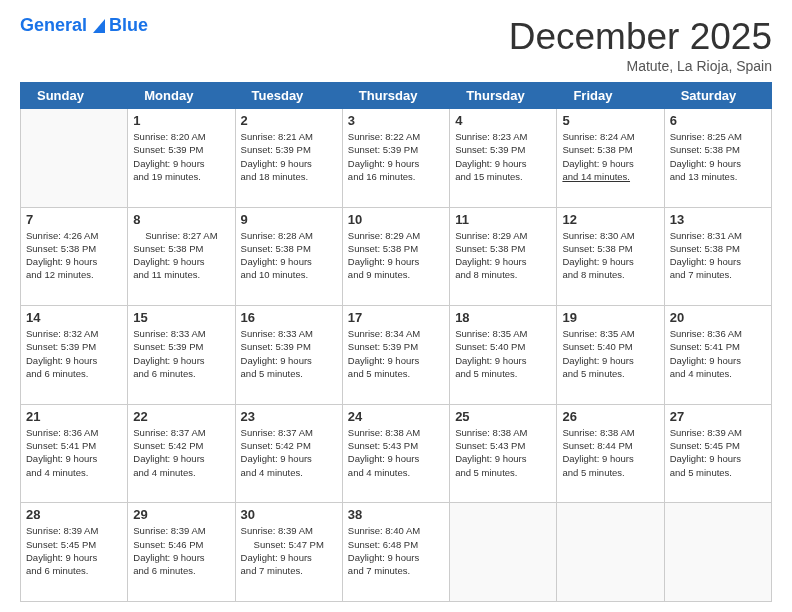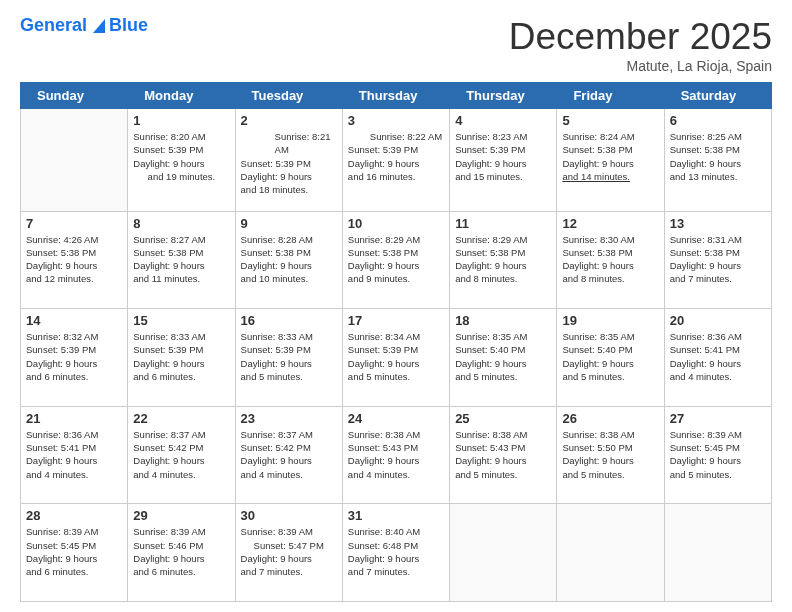--- a/index.html
+++ b/index.html
@@ -127,36 +127,36 @@
     </thead>
     <tbody id="calendar-body">
     <tr>
           <td class="empty-cell"></td>
           <td>
             <span class="day-number">1</span>
             <div class="day-info">
               <span style="display: block;">Sunrise: 8:20 AM</span>
               <span style="display: block;">Sunset: 5:39 PM</span>
               <span style="display: block;">Daylight: 9 hours</span>
-              <span style="display: block; text-align: center;">and 19 minutes.</span>
+              <span style="display: block;">and 19 minutes.</span>
             </div>
           </td>
           <td>
             <span class="day-number">2</span>
             <div class="day-info">
-              <span style="display: block; margin-left: 34px;">Sunrise: 8:21 AM</span>
+              <span style="display: block;">Sunrise: 8:21 AM</span>
               <span style="display: block;">Sunset: 5:39 PM</span>
               <span style="display: block;">Daylight: 9 hours</span>
               <span style="display: block;">and 18 minutes.</span>
             </div>
           </td>
           <td>
             <span class="day-number">3</span>
             <div class="day-info">
-              <span style="display: block; margin-left: 22px;">Sunrise: 8:22 AM</span>
+              <span style="display: block;">Sunrise: 8:22 AM</span>
               <span style="display: block;">Sunset: 5:39 PM</span>
               <span style="display: block;">Daylight: 9 hours</span>
               <span style="display: block;">and 16 minutes.</span>
             </div>
           </td>
           <td>
             <span class="day-number">4</span>
             <div class="day-info">
               <span style="display: block;">Sunrise: 8:23 AM</span>
               <span style="display: block;">Sunset: 5:39 PM</span>
@@ -189,21 +189,21 @@
             <div class="day-info">
               <span style="display: block;">Sunrise: 4:26 AM</span>
               <span style="display: block;">Sunset: 5:38 PM</span>
               <span style="display: block;">Daylight: 9 hours</span>
               <span style="display: block;">and 12 minutes.</span>
             </div>
           </td>
           <td>
             <span class="day-number">8</span>
             <div class="day-info">
-              <span style="display: block;">Sunrise: 8:27 AM</span>
+              <span style="display: block; text-align: center;">Sunrise: 8:27 AM</span>
               <span style="display: block;">Sunset: 5:38 PM</span>
               <span style="display: block;">Daylight: 9 hours</span>
               <span style="display: block;">and 11 minutes.</span>
             </div>
           </td>
           <td>
             <span class="day-number">9</span>
             <div class="day-info">
               <span style="display: block;">Sunrise: 8:28 AM</span>
               <span style="display: block;">Sunset: 5:38 PM</span>
@@ -356,21 +356,21 @@
               <span style="display: block;">Sunrise: 8:38 AM</span>
               <span style="display: block;">Sunset: 5:43 PM</span>
               <span style="display: block;">Daylight: 9 hours</span>
               <span style="display: block;">and 5 minutes.</span>
             </div>
           </td>
           <td>
             <span class="day-number">26</span>
             <div class="day-info">
               <span style="display: block;">Sunrise: 8:38 AM</span>
-              <span style="display: block;">Sunset: 5:50 PM</span>
+              <span style="display: block;">Sunset: 8:44 PM</span>
               <span style="display: block;">Daylight: 9 hours</span>
               <span style="display: block;">and 5 minutes.</span>
             </div>
           </td>
           <td>
             <span class="day-number">27</span>
             <div class="day-info">
               <span style="display: block;">Sunrise: 8:39 AM</span>
               <span style="display: block;">Sunset: 5:45 PM</span>
               <span style="display: block;">Daylight: 9 hours</span>
@@ -400,21 +400,21 @@
           <td>
             <span class="day-number">30</span>
             <div class="day-info">
               <span style="display: block;">Sunrise: 8:39 AM</span>
               <span style="display: block; text-align: center;">Sunset: 5:47 PM</span>
               <span style="display: block;">Daylight: 9 hours</span>
               <span style="display: block;">and 7 minutes.</span>
             </div>
           </td>
           <td>
-            <span class="day-number">31</span>
+            <span class="day-number">38</span>
             <div class="day-info">
               <span style="display: block;">Sunrise: 8:40 AM</span>
               <span style="display: block;">Sunset: 6:48 PM</span>
               <span style="display: block;">Daylight: 9 hours</span>
               <span style="display: block;">and 7 minutes.</span>
             </div>
           </td>
           <td class="empty-cell"></td>
           <td class="empty-cell"></td>
           <td class="empty-cell"></td>

